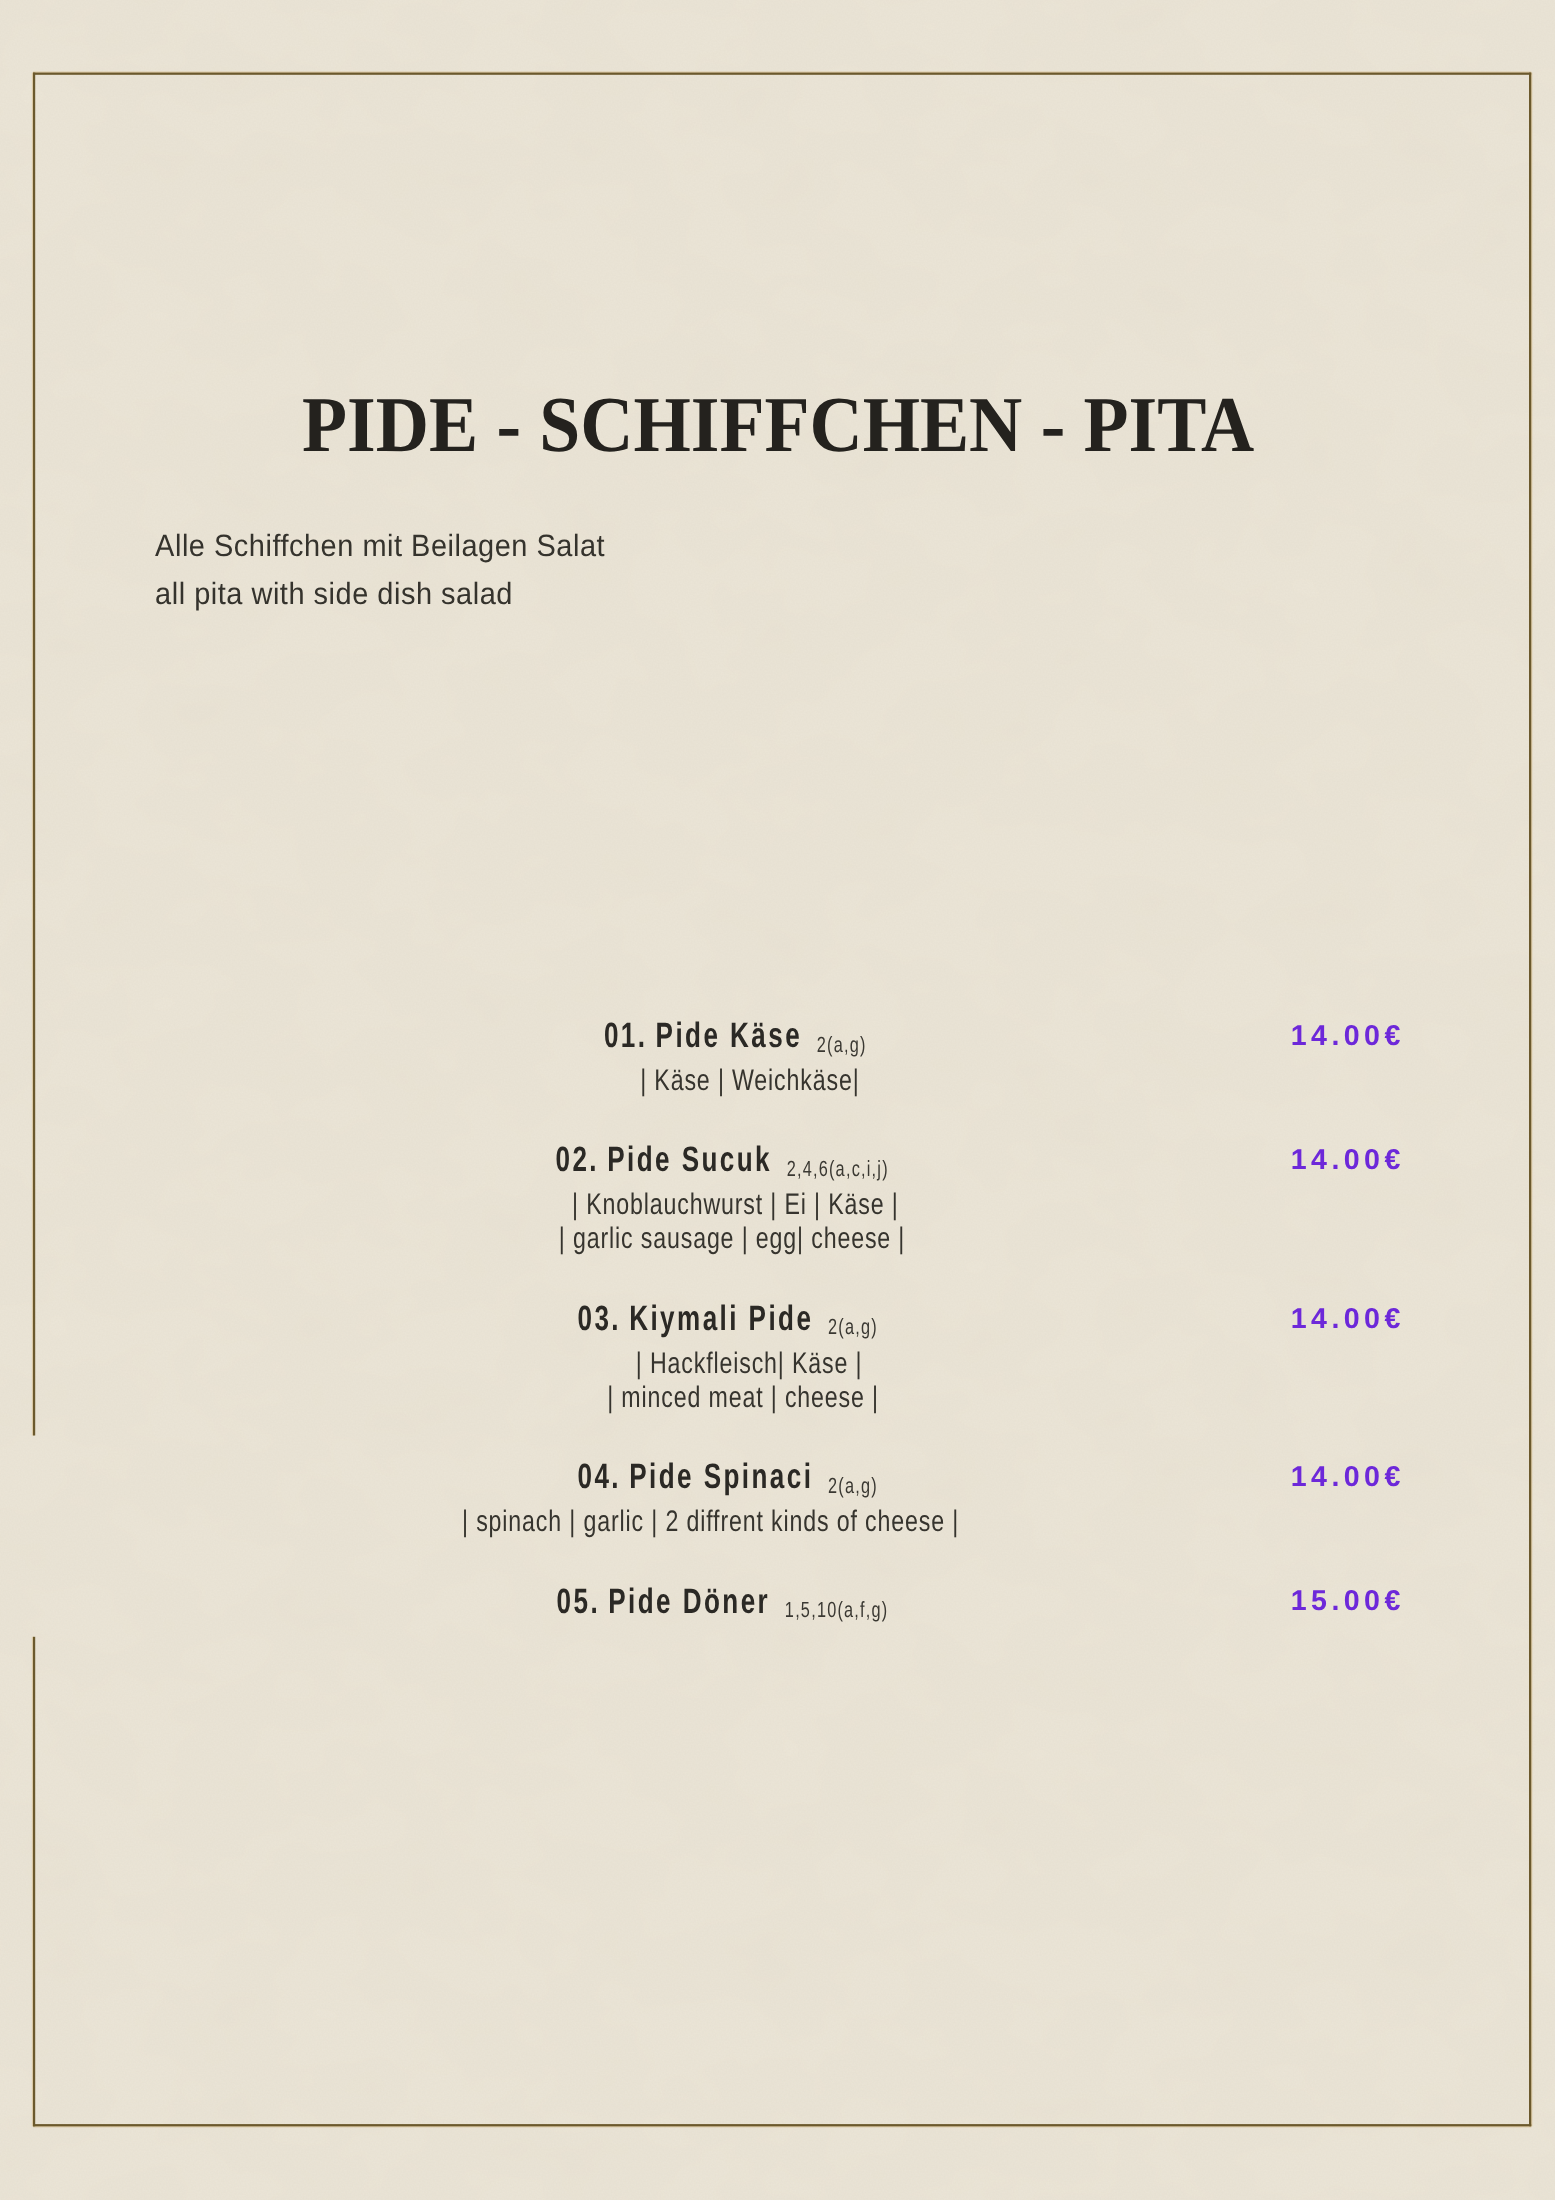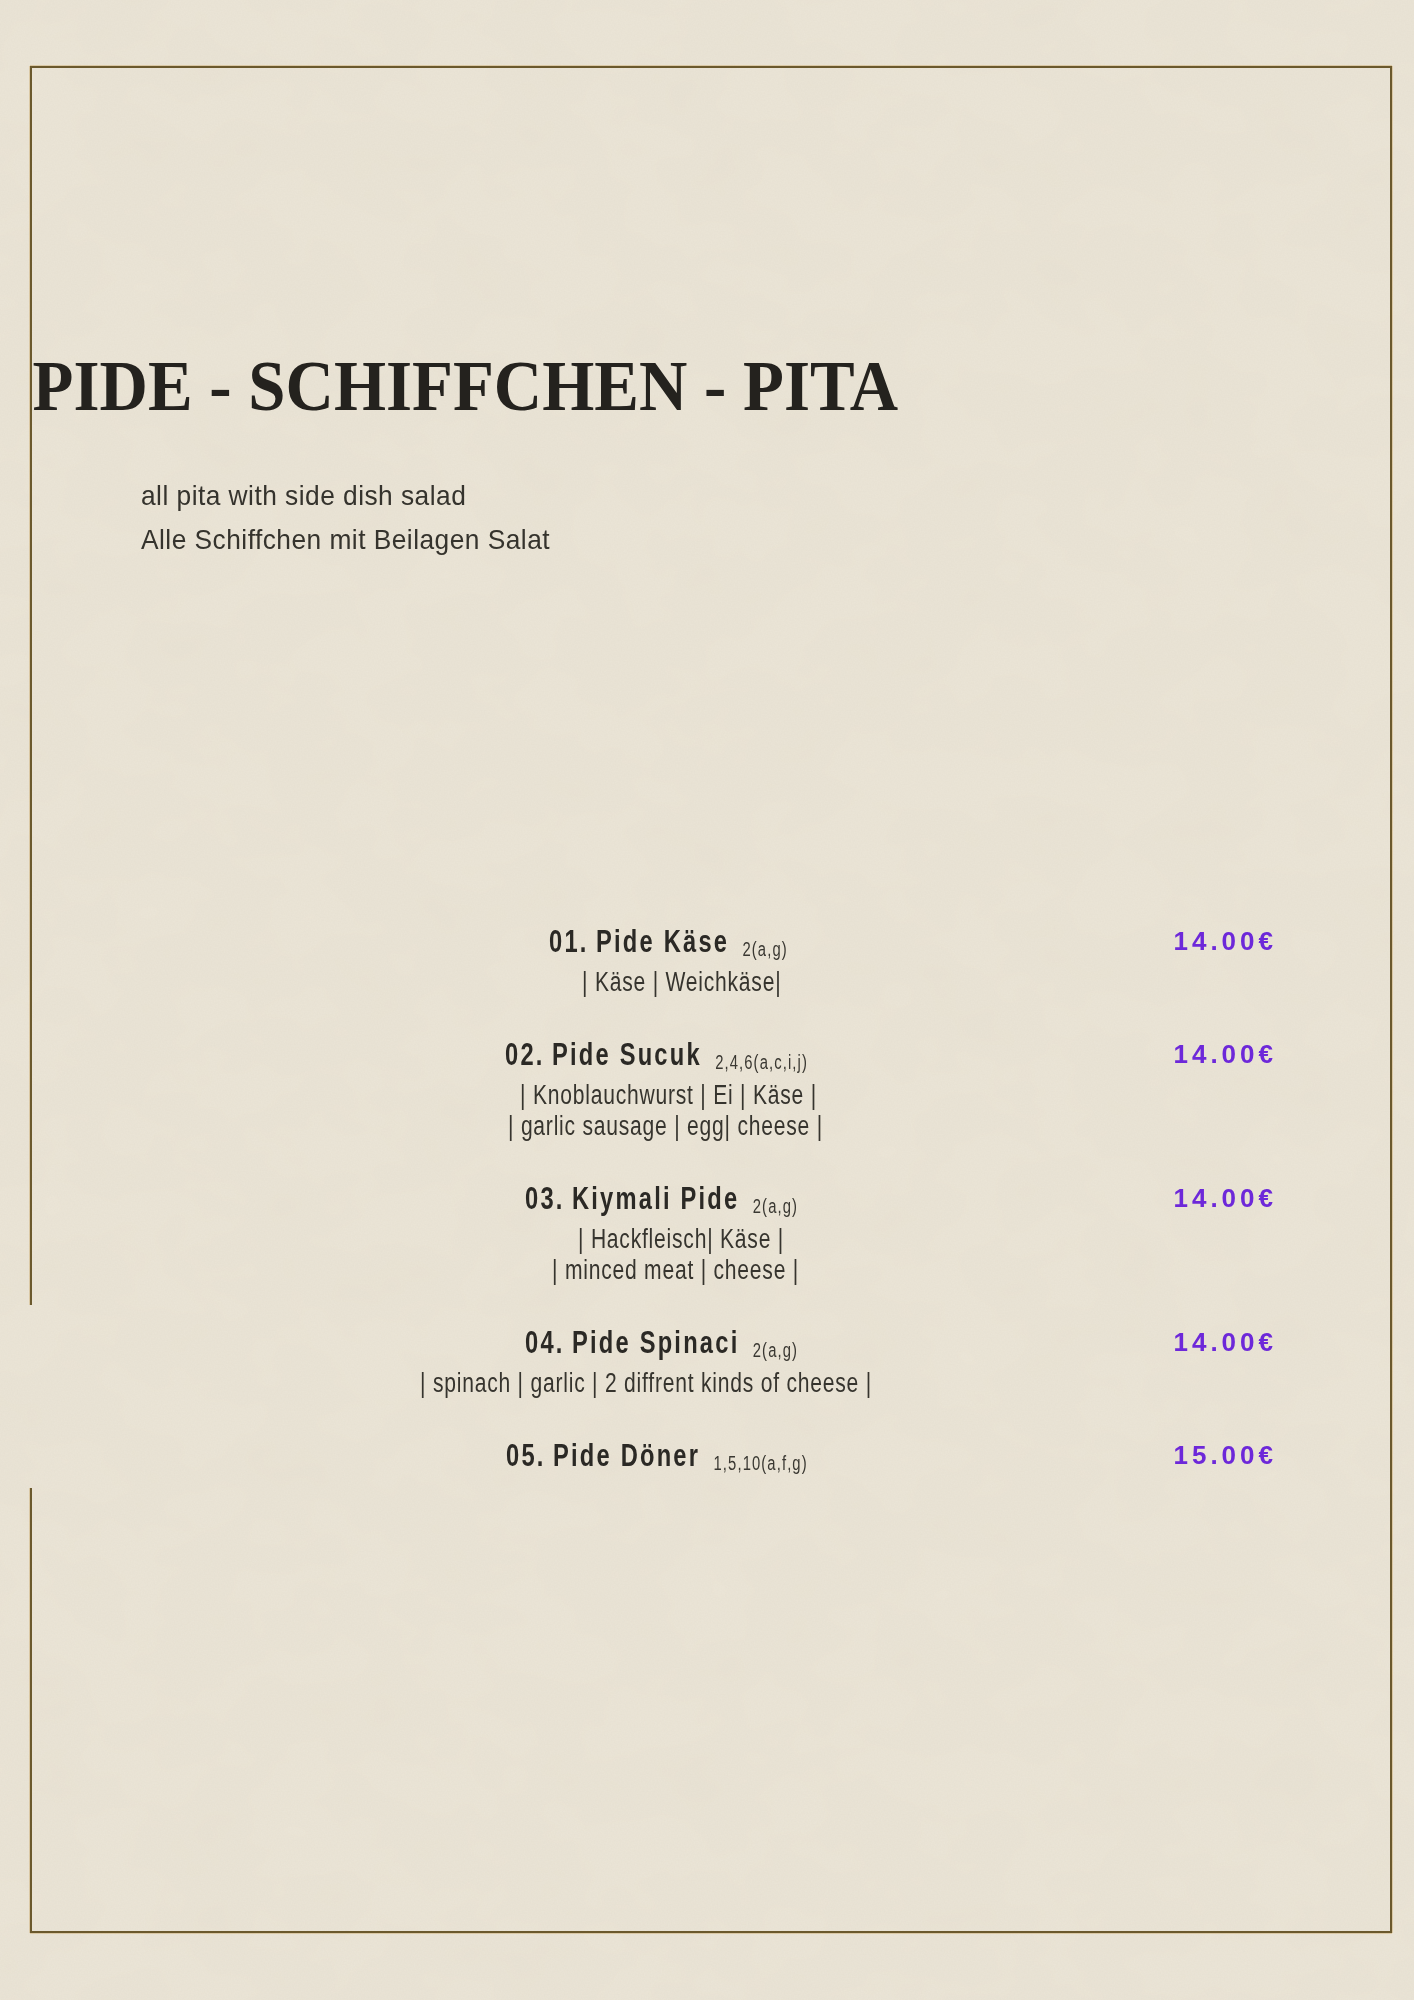--- a/index.html
+++ b/index.html
@@ -42,20 +42,21 @@
   .frame-left-upper { left: 30px; top: 66px;   width: 2px; height: 1239px;
                   box-shadow: -1px 0 0 rgba(201,169,106,0.45); }
   .frame-left-lower { left: 30px; top: 1488px; width: 2px; height: 445px;
                   box-shadow: -1px 0 0 rgba(201,169,106,0.45); }
 
   
   .title {
     left: 0; top: 350px;
     width: 1414px;
     margin: 0;
+    text-align: center;
     font-family: "Liberation Serif", serif;
     font-weight: 700;
     font-size: 72px;
     line-height: 72px;
     letter-spacing: 0px;
     color: #24221e;
     white-space: nowrap;
   }
   .title-inner {
     display: inline-block;
@@ -155,22 +156,22 @@
 
   <div class="frame-line frame-top"></div>
   <div class="frame-line frame-right"></div>
   <div class="frame-line frame-bottom"></div>
   <div class="frame-line frame-left-upper"></div>
   <div class="frame-line frame-left-lower"></div>
 
   <h1 class="layer title"><span class="title-inner">PIDE - SCHIFFCHEN - PITA</span></h1>
 
   <div class="layer note">
+    <div class="note-line"><span>Alle Schiffchen mit Beilagen Salat</span></div>
     <div class="note-line"><span>all pita with side dish salad</span></div>
-    <div class="note-line"><span>Alle Schiffchen mit Beilagen Salat</span></div>
   </div>
 
   <div class="layer items" id="items">
       <div class="item">
     <div class="item-head">
       <span class="head-left">
         <span class="num">01.</span><span class="nm">Pide Käse</span><span class="alg">2(a,g)</span>
       </span>
       <span class="price">14.00€</span>
     </div>

